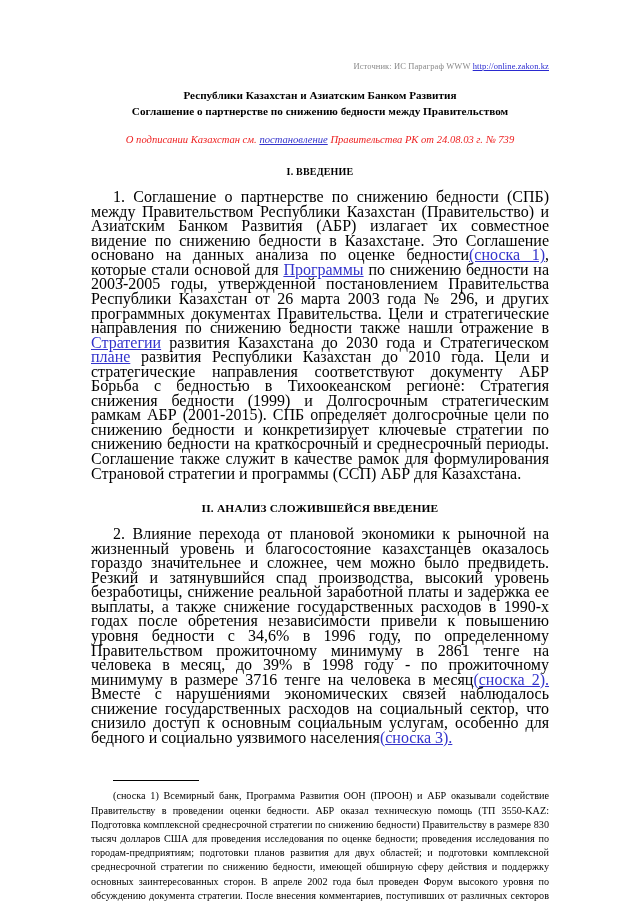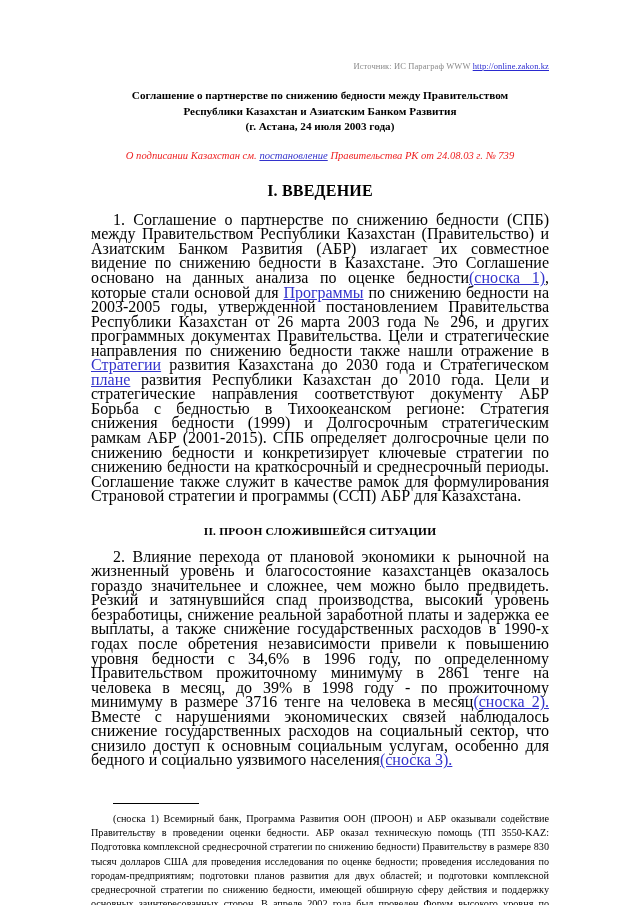--- a/index.html
+++ b/index.html
@@ -57,21 +57,21 @@
     line-height: 14px;
     margin-top: 14px;
   }
   .note .lnk {
     color: #3333cc;
     text-decoration: underline;
   }
   .heading {
     text-align: center;
     font-weight: bold;
-    font-size: 16px;
+    font-size: 10px;
     margin-top: 19px;
     margin-bottom: 0;
     letter-spacing: 0.2px;
   }
   .heading.h2 {
     margin-top: 21px;
     font-size: 11.4px;
   }
   p.body {
     text-align: justify;
@@ -106,32 +106,31 @@
 </style>
 </head>
 <body>
 
 <div class="page">
   <div class="content">
 
     <div class="source-line"><span class="src-label">Источник: ИС Параграф WWW </span><a class="source-link" href="#">http://online.zakon.kz</a></div>
 
     <div class="doc-title">
+      <span class="tline">Республики Казахстан и Азиатским Банком Развития</span>
       <span class="tline">Соглашение о партнерстве по снижению бедности между Правительством</span>
-      <span class="tline">Республики Казахстан и Азиатским Банком Развития</span>
-      <span class="tline">(г. Астана, 24 июля 2003 года)</span>
     </div>
 
     <div class="note"><span>О подписании Казахстан см. </span><a class="lnk" href="#">постановление</a><span> Правительства РК от 24.08.03 г. № 739</span></div>
 
     <div class="heading">I. ВВЕДЕНИЕ</div>
 
     <p class="body"><span>1. Соглашение о партнерстве по снижению бедности (СПБ) между Правительством Республики Казахстан (Правительство) и Азиатским Банком Развития (АБР) излагает их совместное видение по снижению бедности в Казахстане. Это Соглашение основано на данных анализа по оценке бедности</span><a class="lnk" href="#">(сноска 1)</a><span>, которые стали основой для </span><a class="lnk" href="#">Программы</a><span> по снижению бедности на 2003-2005 годы, утвержденной постановлением Правительства Республики Казахстан от 26 марта 2003 года № 296, и других программных документах Правительства. Цели и стратегические направления по снижению бедности также нашли отражение в </span><a class="lnk" href="#">Стратегии</a><span> развития Казахстана до 2030 года и Стратегическом </span><a class="lnk" href="#">плане</a><span> развития Республики Казахстан до 2010 года. Цели и стратегические направления соответствуют документу АБР Борьба с бедностью в Тихоокеанском регионе: Стратегия снижения бедности (1999) и Долгосрочным стратегическим рамкам АБР (2001-2015). СПБ определяет долгосрочные цели по снижению бедности и конкретизирует ключевые стратегии по снижению бедности на краткосрочный и среднесрочный периоды. Соглашение также служит в качестве рамок для формулирования Страновой стратегии и программы (ССП) АБР для Казахстана.</span></p>
 
-    <div class="heading h2">II. ПРООН СЛОЖИВШЕЙСЯ СИТУАЦИИ</div>
+    <div class="heading h2">II. АНАЛИЗ СЛОЖИВШЕЙСЯ ВВЕДЕНИЕ</div>
 
     <p class="body"><span>2. Влияние перехода от плановой экономики к рыночной на жизненный уровень и благосостояние казахстанцев оказалось гораздо значительнее и сложнее, чем можно было предвидеть. Резкий и затянувшийся спад производства, высокий уровень безработицы, снижение реальной заработной платы и задержка ее выплаты, а также снижение государственных расходов в 1990-х годах после обретения независимости привели к повышению уровня бедности с 34,6% в 1996 году, по определенному Правительством прожиточному минимуму в 2861 тенге на человека в месяц, до 39% в 1998 году - по прожиточному минимуму в размере 3716 тенге на человека в месяц</span><a class="lnk" href="#">(сноска 2).</a><span> Вместе с нарушениями экономических связей наблюдалось снижение государственных расходов на социальный сектор, что снизило доступ к основным социальным услугам, особенно для бедного и социально уязвимого населения</span><a class="lnk" href="#">(сноска 3).</a></p>
 
     <div class="fn-sep"></div>
 
     <p class="footnote"><span>(сноска 1) Всемирный банк, Программа Развития ООН (ПРООН) и АБР оказывали содействие Правительству в проведении оценки бедности. АБР оказал техническую помощь (ТП 3550-KAZ: Подготовка комплексной среднесрочной стратегии по снижению бедности) Правительству в размере 830 тысяч долларов США для проведения исследования по оценке бедности; проведения исследования по городам-предприятиям; подготовки планов развития для двух областей; и подготовки комплексной среднесрочной стратегии по снижению бедности, имеющей обширную сферу действия и поддержку основных заинтересованных сторон. В апреле 2002 года был проведен Форум высокого уровня по обсуждению документа стратегии. После внесения комментариев, поступивших от различных секторов и отраслевых агентств, </span><a class="lnk" href="#">Программа</a><span> по снижению бедности в Республике Казахстан на 2003-2005 годы была подписана 26 марта 2003 года.</span></p>
 
   </div>
 </div>
 

